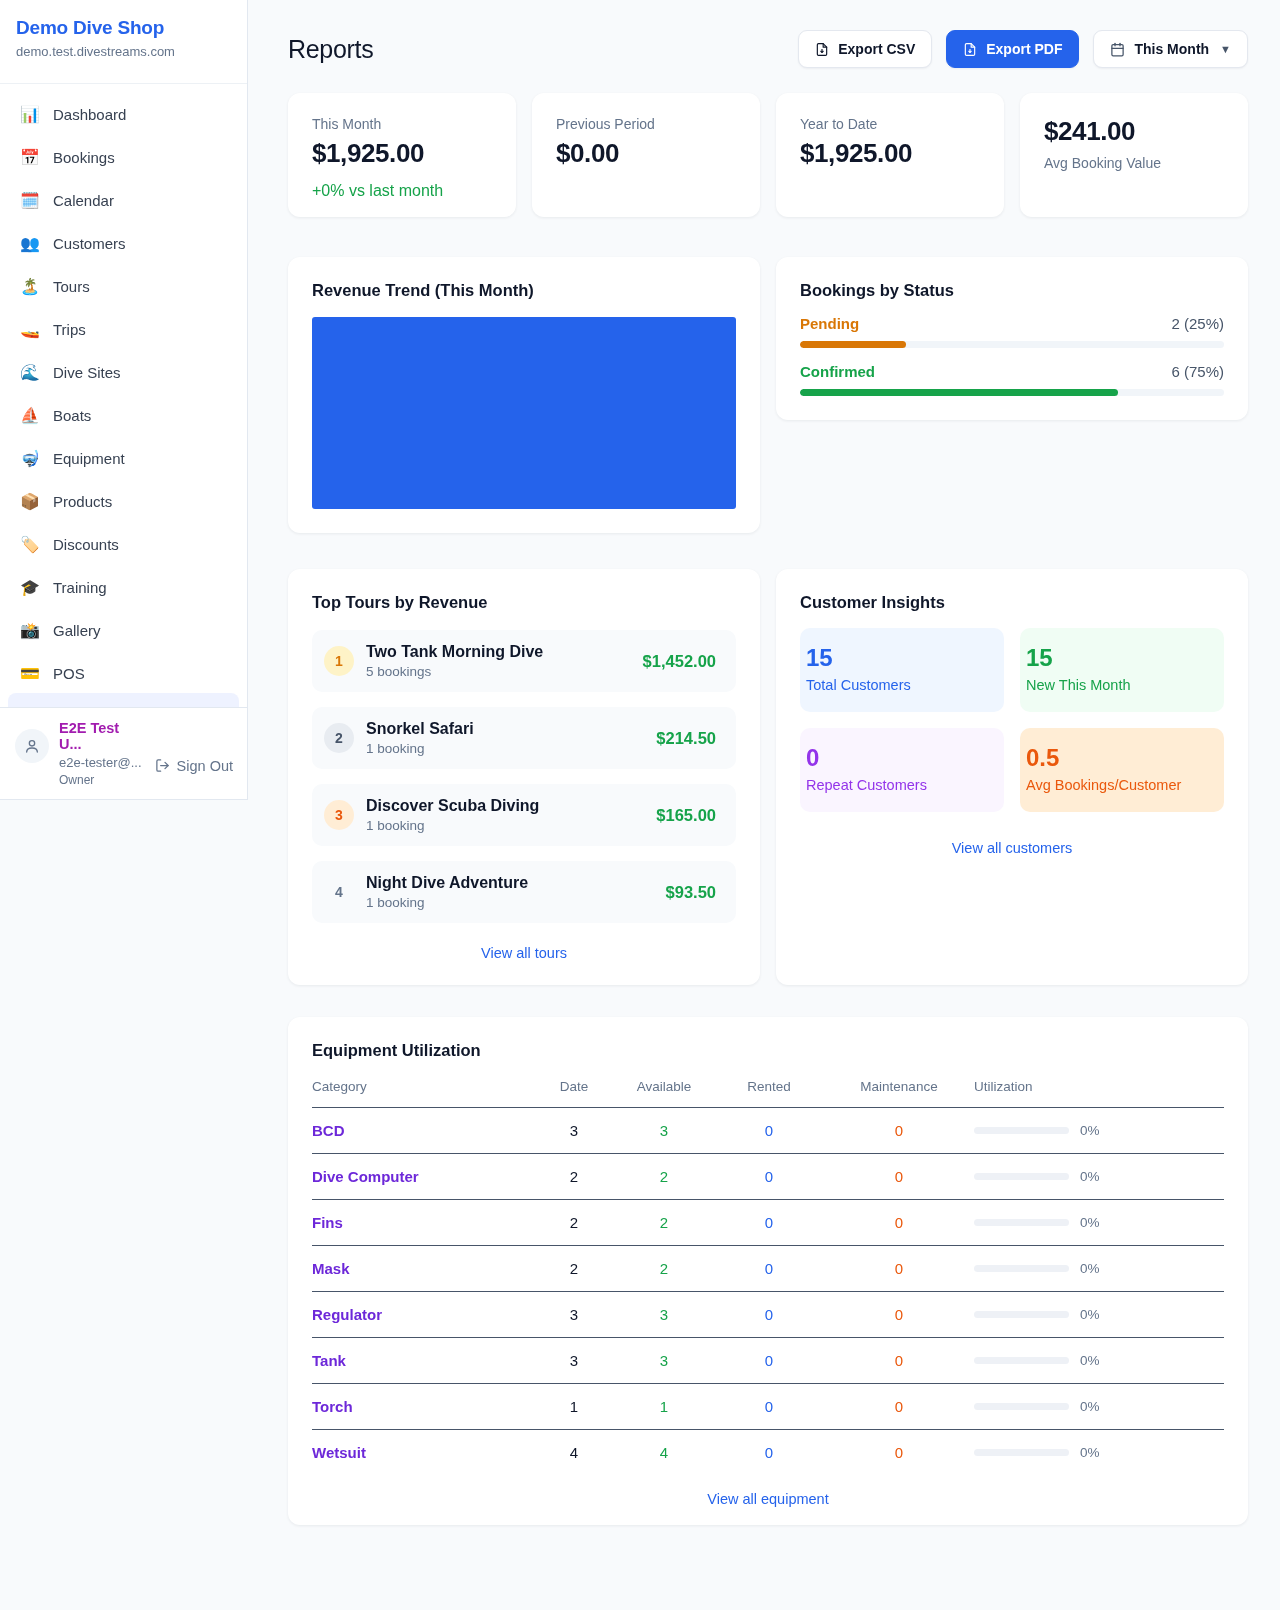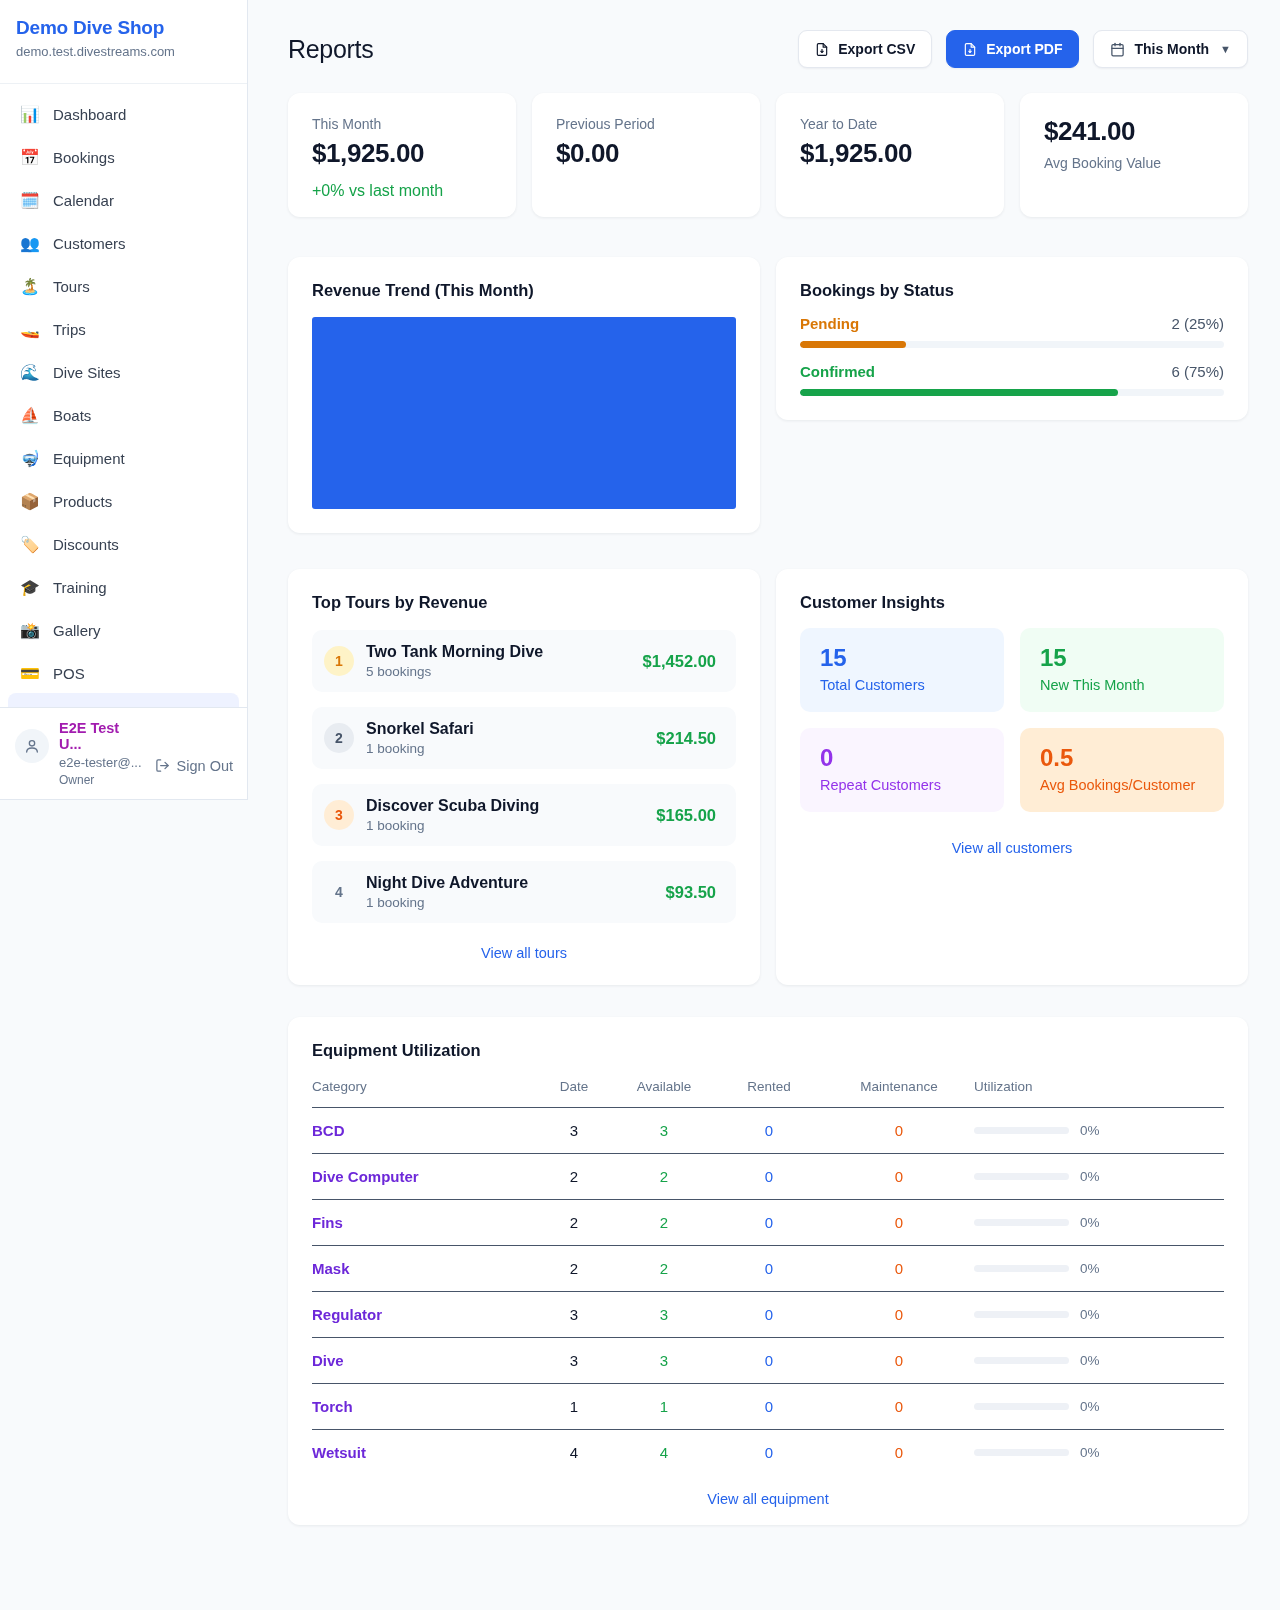--- a/index.html
+++ b/index.html
@@ -70,21 +70,21 @@
   .rank-1 { background:#fef3c7; color:#d97706; }
   .rank-2 { background:#e8ecf1; color:#475569; }
   .rank-3 { background:#ffedd5; color:#ea580c; }
   .rank-4 { background:transparent; color:#64748b; }
   .tour-name { font-size:16px; font-weight:600; color:#0f172a; }
   .tour-bookings { font-size:13.5px; color:#64748b; margin-top:3px; }
   .tour-rev { margin-left:auto; font-size:16.5px; font-weight:700; color:#16a34a; }
   .view-link { display:block; text-align:center; color:#2563eb; font-size:14.5px; margin-top:22px; cursor:pointer; text-decoration:none; }
 
   .ci-grid { display:grid; grid-template-columns:1fr 1fr; gap:16px; margin-top:16px; }
-  .tile { border-radius:10px; padding:16px 20px; height:84px; }
+  .tile { border-radius:10px; padding:16px 6px; height:84px; }
   .tile-num { font-size:24px; font-weight:700; }
   .tile-label { font-size:14.5px; margin-top:5px; }
   .t-blue { background:#eff6ff; color:#2563eb; }
   .t-green { background:#f0fdf4; color:#16a34a; }
   .t-purple { background:#faf5ff; color:#9333ea; }
   .t-orange { background:#ffedd5; color:#ea580c; }
   .ci-link { margin-top:28px; }
 
   .eq-panel { margin-top:32px; padding:24px 24px 18px; }
   .eq-table { margin-top:19px; }
@@ -420,21 +420,21 @@
           <div class="num n-rent">0</div>
           <div class="num n-maint">0</div>
           <div class="util">
               <div class="util-bar">
                 <div class="util-fill" style="width: 0%;"></div>
               </div>
               <span class="util-pct">0%</span>
             </div>
         </div>
         <div class="eq-row">
-          <div class="cat">Dive</div>
+          <div class="cat">Tank</div>
           <div class="num n-total">3</div>
           <div class="num n-avail">3</div>
           <div class="num n-rent">0</div>
           <div class="num n-maint">0</div>
           <div class="util">
               <div class="util-bar">
                 <div class="util-fill" style="width: 0%;"></div>
               </div>
               <span class="util-pct">0%</span>
             </div>

